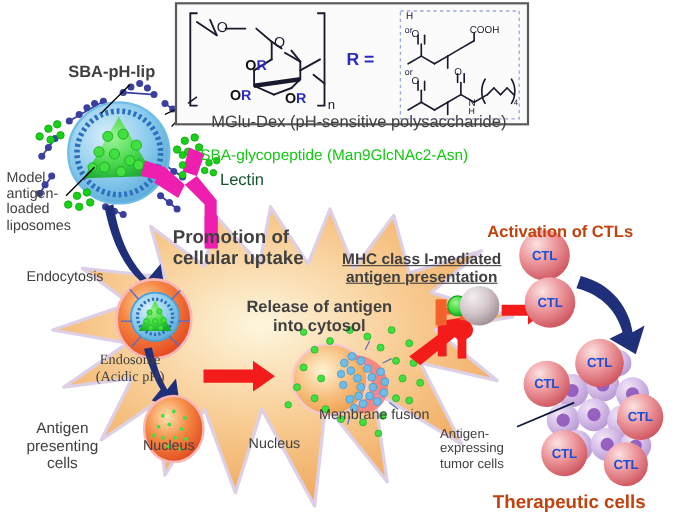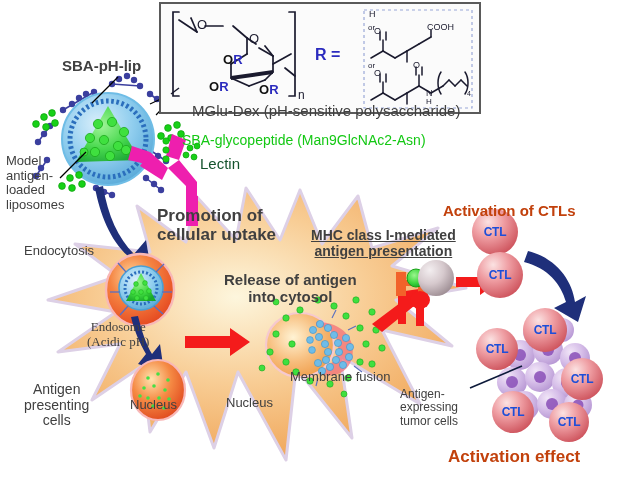--- a/index.html
+++ b/index.html
@@ -512,21 +512,21 @@
 
   <div class="lbl t-black t-bold ctr" style="left:311px;top:228px;font-size:14px;text-decoration:underline;">MHC class I-mediated
 antigen presentation</div>
 
   <div class="lbl t-red t-bold" style="left:443px;top:203px;font-size:15px;">Activation of CTLs</div>
 
   <div class="lbl t-black" style="left:400px;top:388px;font-size:12px;">Antigen-
 expressing
 tumor cells</div>
 
-  <div class="lbl t-red t-bold" style="left:448px;top:447px;font-size:17px;">Activation effect</div>
+  <div class="lbl t-red t-bold" style="left:448px;top:447px;font-size:17px;">Therapeutic cells</div>
 
   <div class="ctl-lab" style="left:473px;top:225px;width:44px;">CTL</div>
   <div class="ctl-lab" style="left:478px;top:268px;width:44px;">CTL</div>
   <div class="ctl-lab" style="left:523px;top:323px;width:44px;">CTL</div>
   <div class="ctl-lab" style="left:475px;top:342px;width:44px;">CTL</div>
   <div class="ctl-lab" style="left:560px;top:372px;width:44px;">CTL</div>
   <div class="ctl-lab" style="left:491px;top:405px;width:44px;">CTL</div>
   <div class="ctl-lab" style="left:547px;top:415px;width:44px;">CTL</div>
 
 </div>

